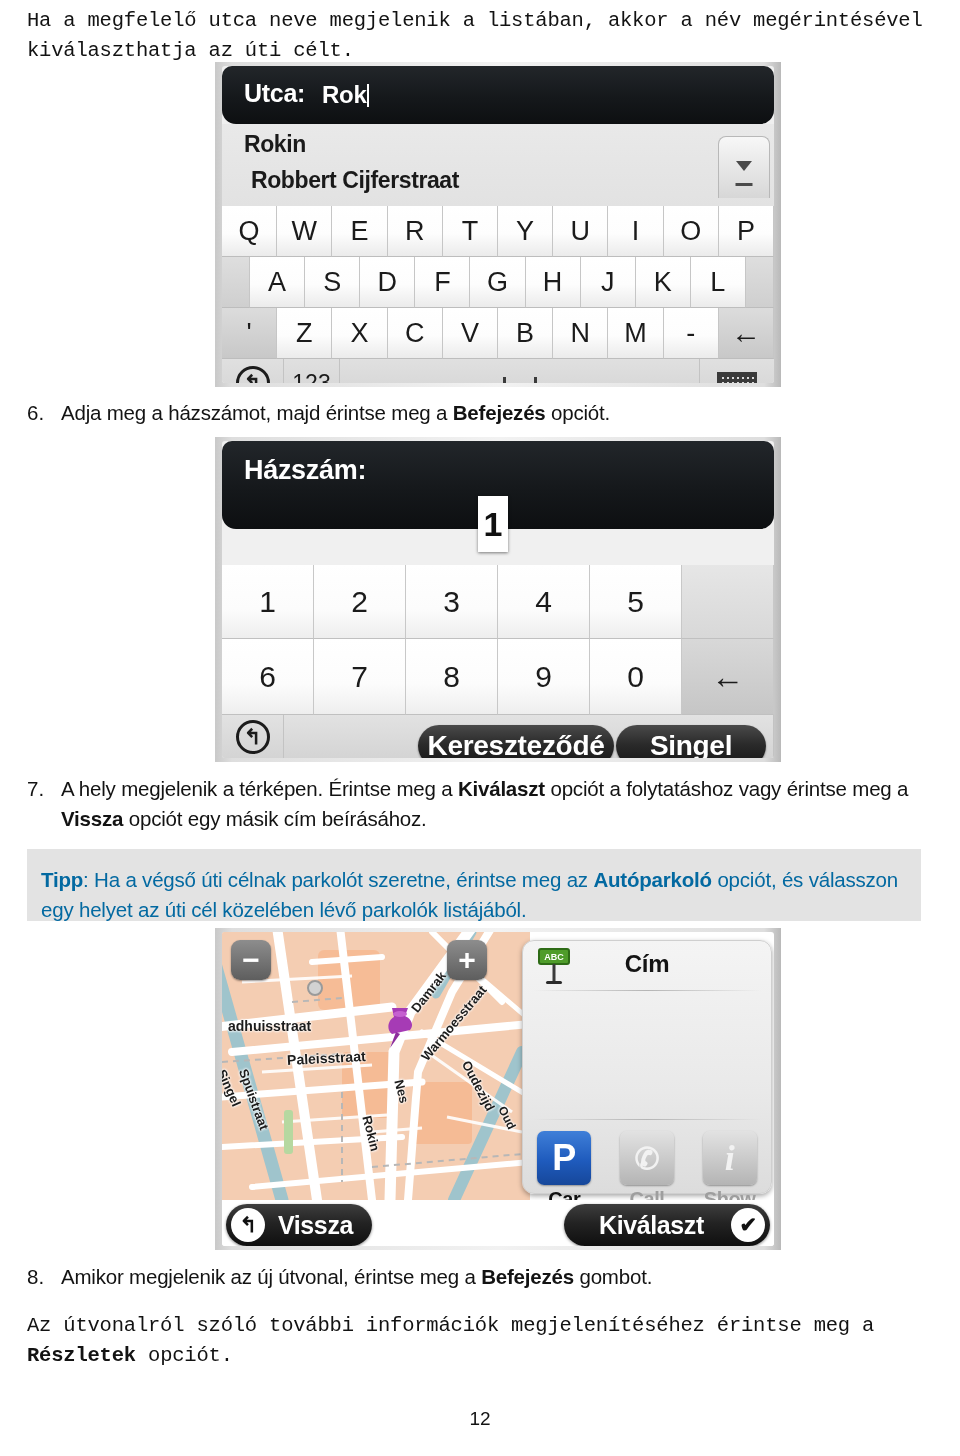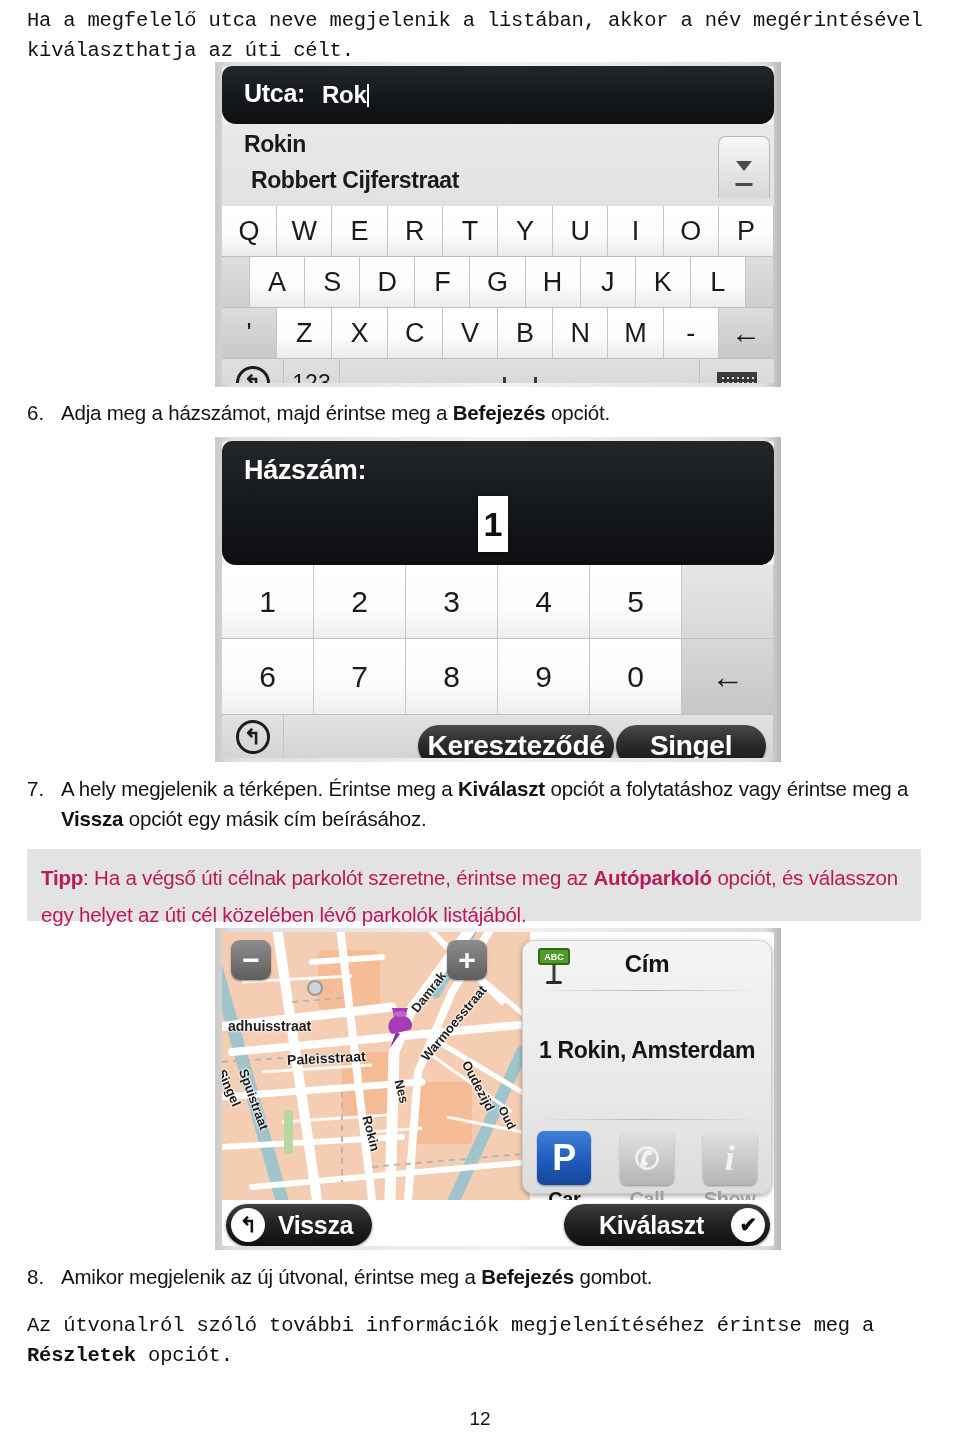--- a/index.html
+++ b/index.html
@@ -24,23 +24,23 @@
   }
   .para b { font-weight: bold; }
   .num-item { position: absolute; font-size: 20.5px; line-height: 30px; color: #131313; }
   .num-item .mark { position: absolute; left: 0; top: 0; width: 34px; text-align: left; }
   .num-item .body { display: block; margin-left: 34px; letter-spacing: -0.2px; }
 
   .tipbox {
     position: absolute;
     background: #e3e3e3;
     font-size: 20.5px;
-    line-height: 37px;
-    color: #be185d;
-    padding: 10px 14px 10px 14px;
+    line-height: 30px;
+    color: #0369a1;
+    padding: 16px 14px 10px 14px;
     letter-spacing: -0.2px;
   }
   .tipbox b { font-weight: bold; }
 
   .pagenum {
     position: absolute;
     width: 960px;
     text-align: center;
     font-size: 19px;
     color: #131313;
@@ -324,21 +324,21 @@
 
   <div class="num-item" style="left:27px; top:398px; width:912px;">
     <span class="mark">6.</span>
     <span class="body"><span>Adja meg a házszámot, majd érintse meg a </span><b>Befejezés</b><span> opciót.</span></span>
   </div>
 
   <div class="shot" style="top:437px; height:325px;">
     <div class="bezel"></div>
     <div class="screen">
 
-      <div class="titlebar" style="height:124px;">
+      <div class="titlebar" style="height:88px;">
         <span class="lbl" style="left:22px; top:14px; font-size:27px;">Házszám:</span>
         <div class="numdisp" style="left:256px; top:55px; width:30px; height:56px;">1</div>
       </div>
 
       <div class="numrow" style="top:124px; height:74px;">
         <div class="numkey">1</div>
         <div class="numkey">2</div>
         <div class="numkey">3</div>
         <div class="numkey">4</div>
         <div class="numkey">5</div>
@@ -456,21 +456,20 @@
 
       <div class="infopanel" style="left:300px; top:8px; width:250px; height:254px;">
         <svg class="signicon" viewBox="0 0 40 38">
           <rect x="4" y="2" width="30" height="15" rx="2" fill="#4f9c2a" stroke="#2e6b16" stroke-width="2"></rect>
           <text x="19" y="13" font-size="9" font-family="Liberation Sans, sans-serif" fill="#ffffff" text-anchor="middle" font-weight="bold">ABC</text>
           <rect x="17.5" y="17" width="3" height="18" fill="#3a3a3a"></rect>
           <rect x="11" y="34" width="16" height="3" rx="1.5" fill="#2b2b2b"></rect>
         </svg>
         <div class="hdr-title">Cím</div>
         <div class="rule" style="top:49px;"></div>
-        <div class="addr" style="top:96px;">1 Rokin, Amsterdam</div>
         <div class="rule" style="top:178px;"></div>
         <div class="actions" style="top:190px;">
           <div class="action">
             <div class="box blue">P</div>
             <div class="cap on">Car park</div>
           </div>
           <div class="action">
             <div class="box grey" style="font-size:30px;">✆</div>
             <div class="cap off">Call</div>
           </div>

